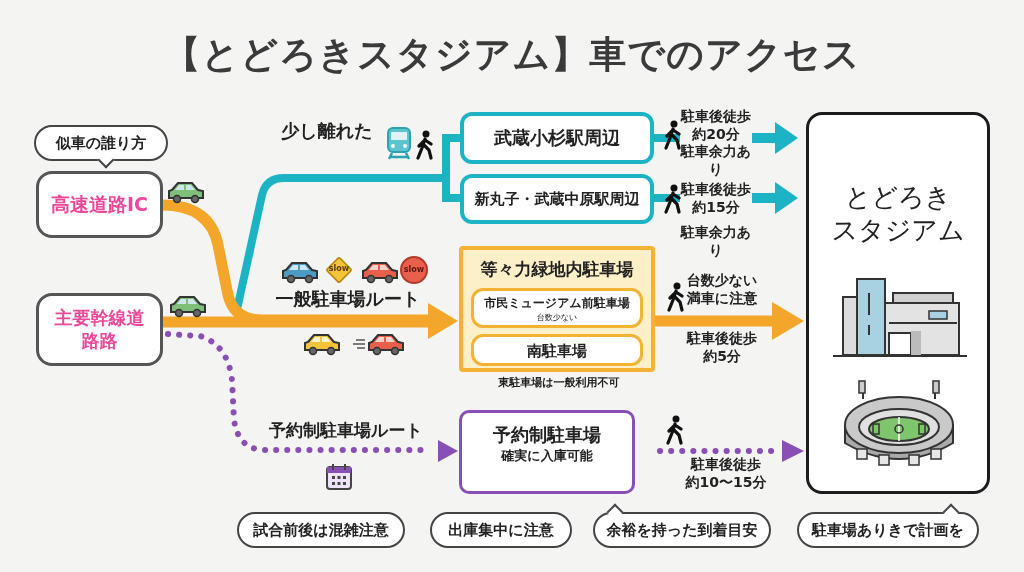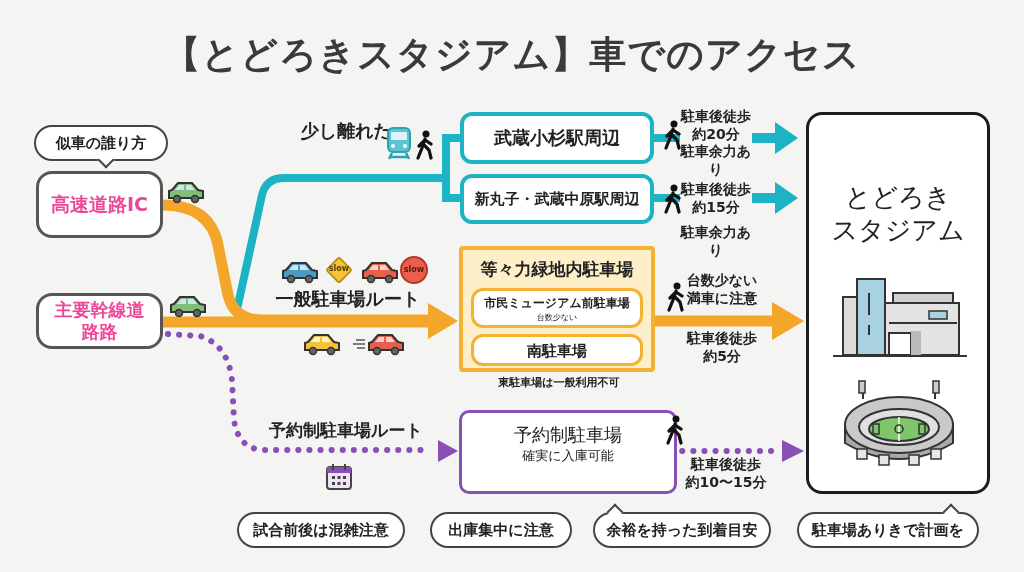--- a/index.html
+++ b/index.html
@@ -38,23 +38,23 @@
     .lbl { position: absolute; font-weight: bold; color: #222; text-align: center; line-height: 1.25; }
     .yellow-box {
       position: absolute; left: 459px; top: 246px; width: 196px; height: 126px;
       background: #fdf0c8; border: 4px solid #f3b233; border-radius: 4px;
     }
     .inner-box {
       position: absolute; background: #fff; border: 3px solid #f3b233; border-radius: 12px;
       text-align: center; font-weight: bold; color: #222;
     }
     .purple-box {
-      position: absolute; left: 459px; top: 410px; width: 218px; height: 84px;
+      position: absolute; left: 459px; top: 410px; width: 176px; height: 84px;
       background: #fff; border: 3px solid #8a4fb5; border-radius: 10px;
-      text-align: center; font-weight: normal;
+      text-align: center; font-weight: bold;
     }
     .stadium {
       position: absolute; left: 806px; top: 112px; width: 184px; height: 382px;
       background: #fff; border: 3px solid #1c1c1c; border-radius: 16px;
     }
     .icon { position: absolute; }
   </style>
 </head>
 <body>
 
@@ -88,38 +88,38 @@
 </svg>
 
 <div class="bubble" style="left:34px; top:125px; width:134px; height:36px;">
   <span>似車の誰り方</span>
   <span class="tail" style="left:64px; bottom:-7px; transform:rotate(45deg);"></span>
 </div>
 
 <div class="node" style="left:36px; top:171px; width:127px; height:67px; font-size:19px;">
   <span>高速道路IC</span>
 </div>
-<div class="node" style="left:36px; top:293px; width:127px; height:56px; font-size:18px; padding:0 10px;">
+<div class="node" style="left:36px; top:293px; width:127px; height:73px; font-size:18px; padding:0 10px;">
   <span>主要幹線道路路</span>
 </div>
 
 <svg class="icon" style="left:166px;top:180px" width="40" height="24" viewBox="0 0 40 24">
   <path d="M6 10 L12 3 L26 3 L32 10 L37 11 L37 18 L3 18 L3 11 Z" fill="#7fbf7a" stroke="#333" stroke-width="2"></path>
   <path d="M13 5 L18 5 L18 10 L9 10 Z M20 5 L25 5 L29 10 L20 10 Z" fill="#cfe6f0"></path>
   <circle cx="11" cy="19" r="3.5" fill="#666" stroke="#333" stroke-width="1.5"></circle>
     <circle cx="29" cy="19" r="3.5" fill="#666" stroke="#333" stroke-width="1.5"></circle>
 </svg>
 <svg class="icon" style="left:168px;top:294px" width="40" height="24" viewBox="0 0 40 24">
   <path d="M6 10 L12 3 L26 3 L32 10 L37 11 L37 18 L3 18 L3 11 Z" fill="#7fbf7a" stroke="#333" stroke-width="2"></path>
   <path d="M13 5 L18 5 L18 10 L9 10 Z M20 5 L25 5 L29 10 L20 10 Z" fill="#cfe6f0"></path>
   <circle cx="11" cy="19" r="3.5" fill="#666" stroke="#333" stroke-width="1.5"></circle>
     <circle cx="29" cy="19" r="3.5" fill="#666" stroke="#333" stroke-width="1.5"></circle>
 </svg>
 
-<div class="lbl" style="left:262px; top:120px; width:130px; font-size:18px;text-align:right;">
+<div class="lbl" style="left:262px; top:120px; width:130px; font-size:18px;">
   <div>少し離れた</div>
 </div>
 <svg class="icon" style="left:386px;top:126px" width="26" height="34" viewBox="0 0 26 34">
   <rect x="2" y="2" width="22" height="24" rx="5" fill="#5cc3d1" stroke="#2aa2b2" stroke-width="2"></rect>
   <rect x="5" y="6" width="16" height="8" fill="#dff3f6"></rect>
   <circle cx="7" cy="20" r="2" fill="#fff"></circle>
     <circle cx="19" cy="20" r="2" fill="#fff"></circle>
   <path d="M6 27 L3 33 M20 27 L23 33 M4 31 L22 31" stroke="#2aa2b2" stroke-width="2.5"></path>
 </svg>
 <svg class="icon walk" style="left:414px;top:130px" width="22" height="30" viewBox="0 0 22 30">

